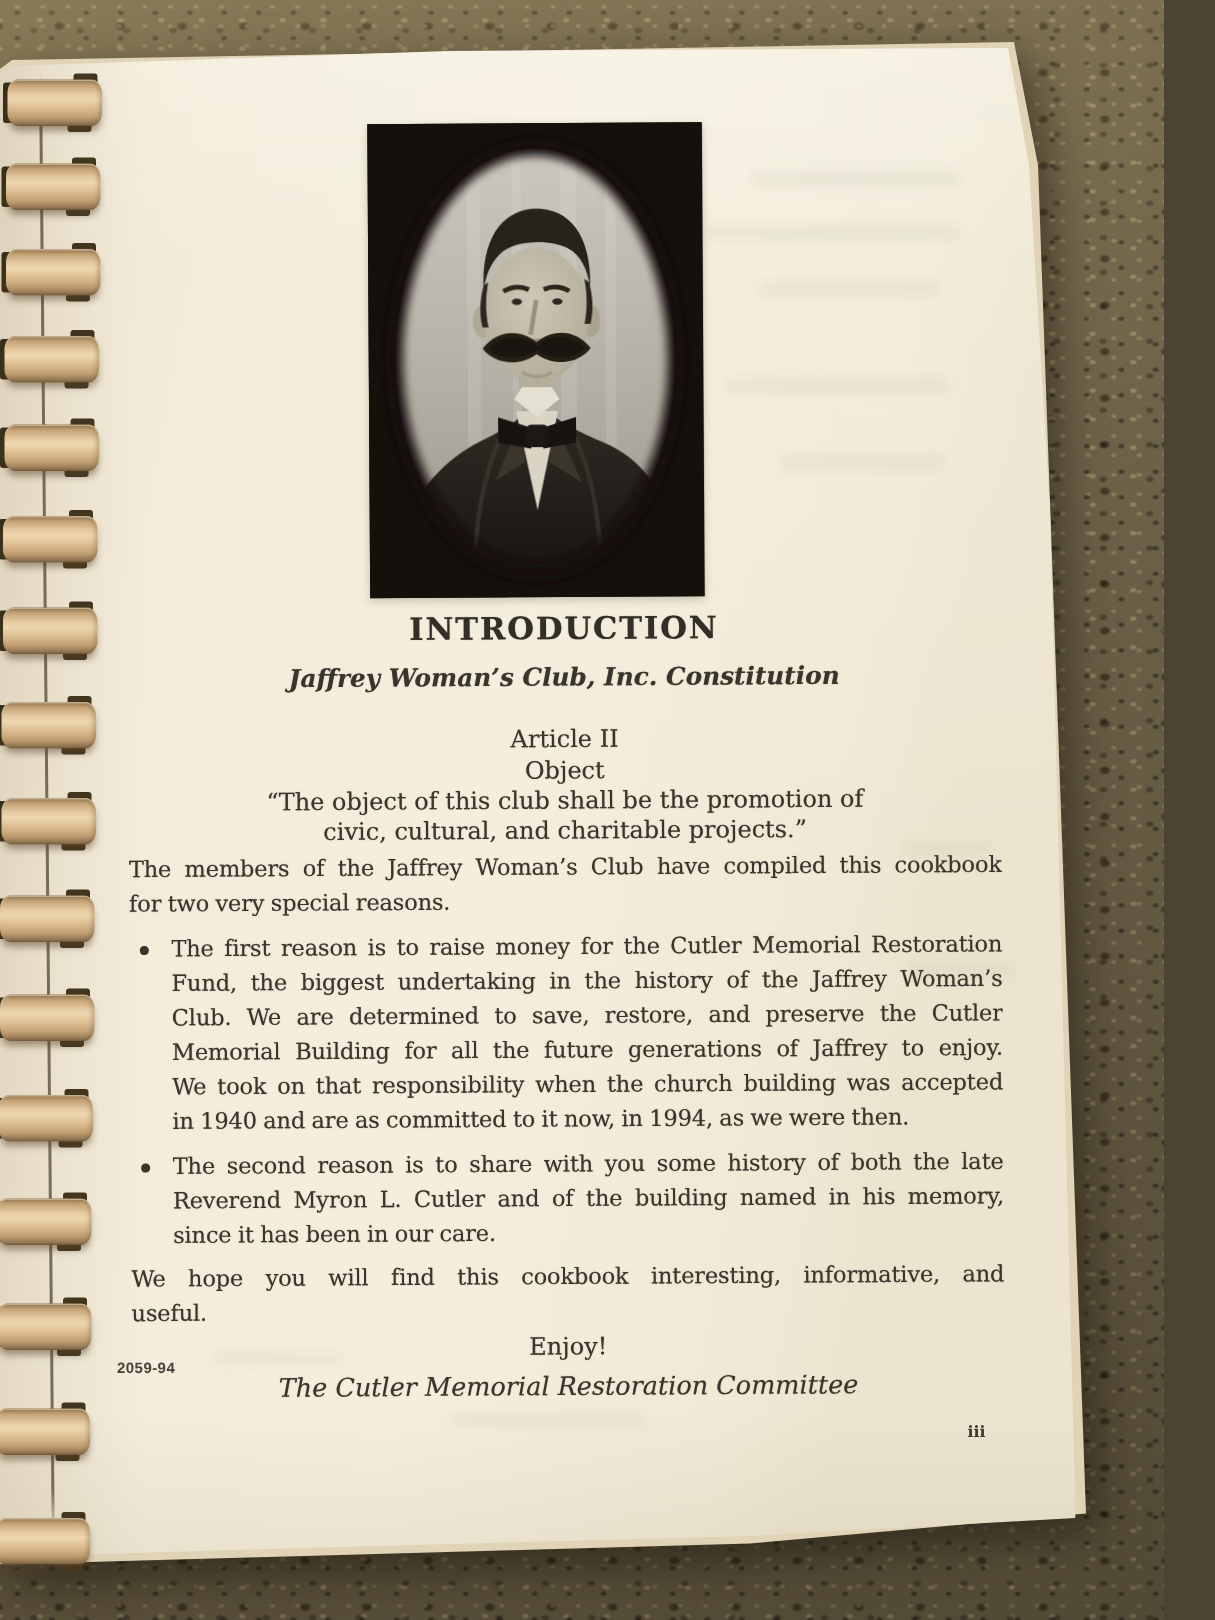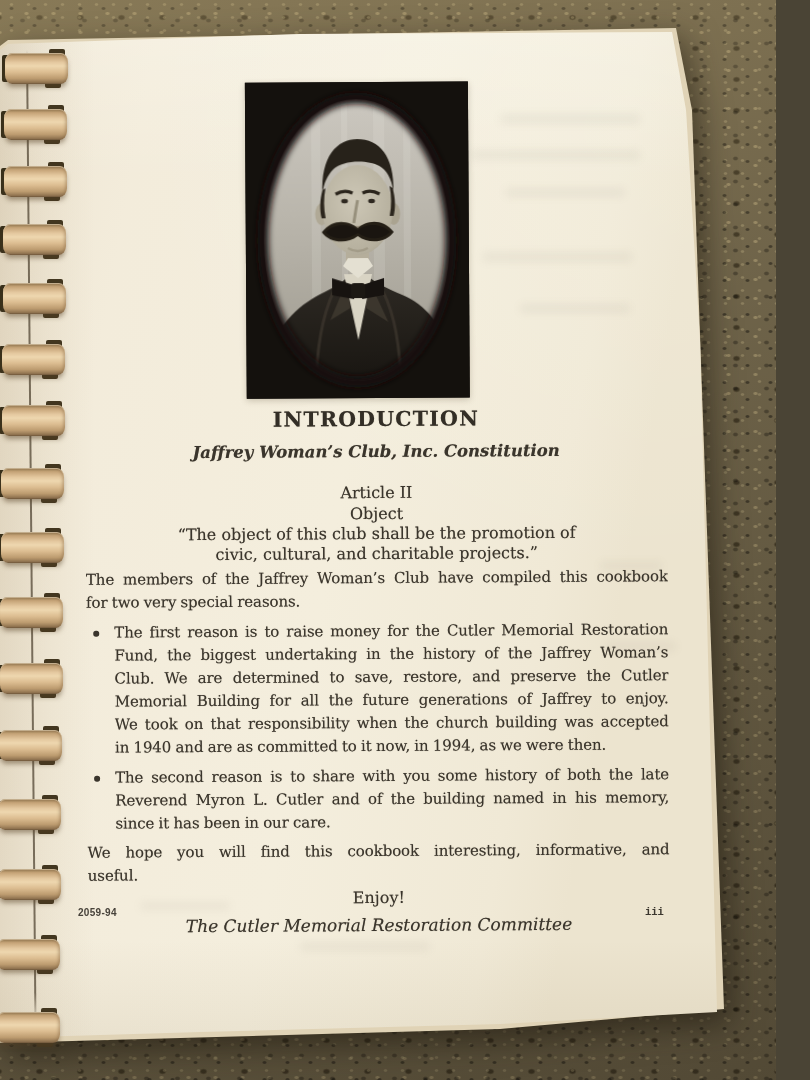--- a/index.html
+++ b/index.html
@@ -60,21 +60,21 @@
   .title{font-size:20.5px;font-weight:bold;letter-spacing:1.2px;color:#332e26;}
   .subtitle{font-size:16.5px;font-weight:bold;font-style:italic;}
   .para{position:absolute;font-size:15px;line-height:23px;letter-spacing:-.1px;word-spacing:-.4px;}
   .para .ln{height:23px;overflow:hidden;text-align:justify;text-align-last:justify;}
   .para .ln.last{text-align:left;text-align-last:left;}
   .bullet{padding-left:0;}
   .bullet::before{content:"";position:absolute;left:-21px;top:9px;width:5.5px;height:5.5px;border-radius:50%;background:#3a352c;}
   .enjoy{font-size:16px;}
   .committee{font-size:17px;font-style:italic;}
   .foot-code{position:absolute;left:78px;top:907px;font-family:"Liberation Sans",sans-serif;font-size:10px;font-weight:bold;letter-spacing:.3px;color:#47423a;}
-  .foot-num{position:absolute;left:645px;top:906px;font-size:10.5px;font-weight:bold;color:#3c372f;font-family:Liberation Mono, monospace;}
+  .foot-num{position:absolute;left:645px;top:949px;font-size:10.5px;font-weight:bold;color:#3c372f;}
 </style>
 </head>
 <body>
 
 <div class="scene">
   <div class="carpet"></div>
 
   <div class="page-wrap">
     <div class="page-under"></div>
     <div class="page">

